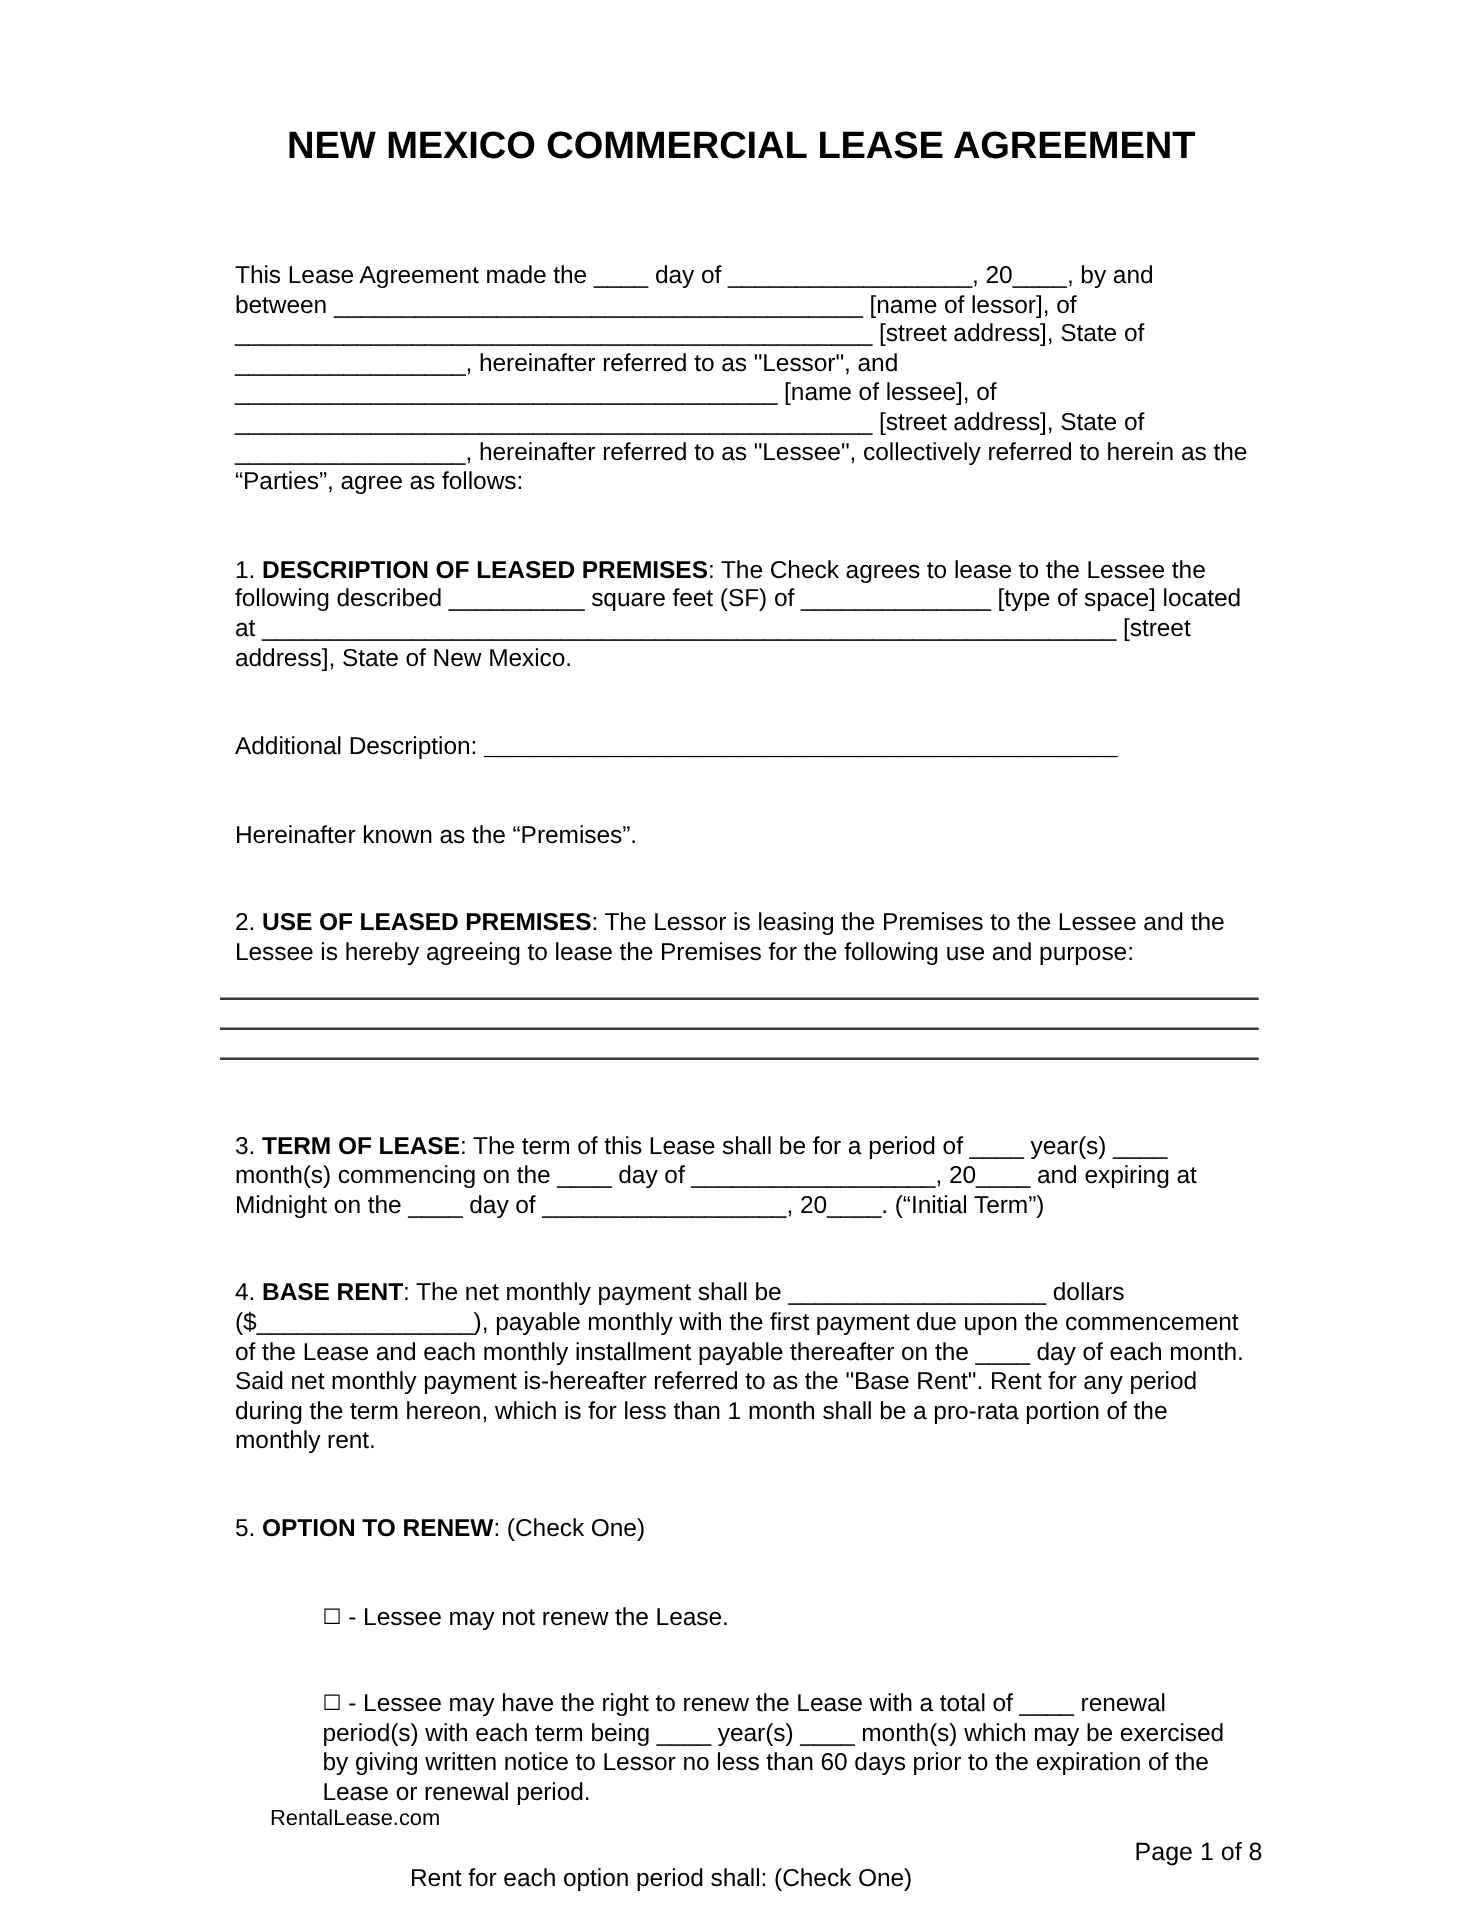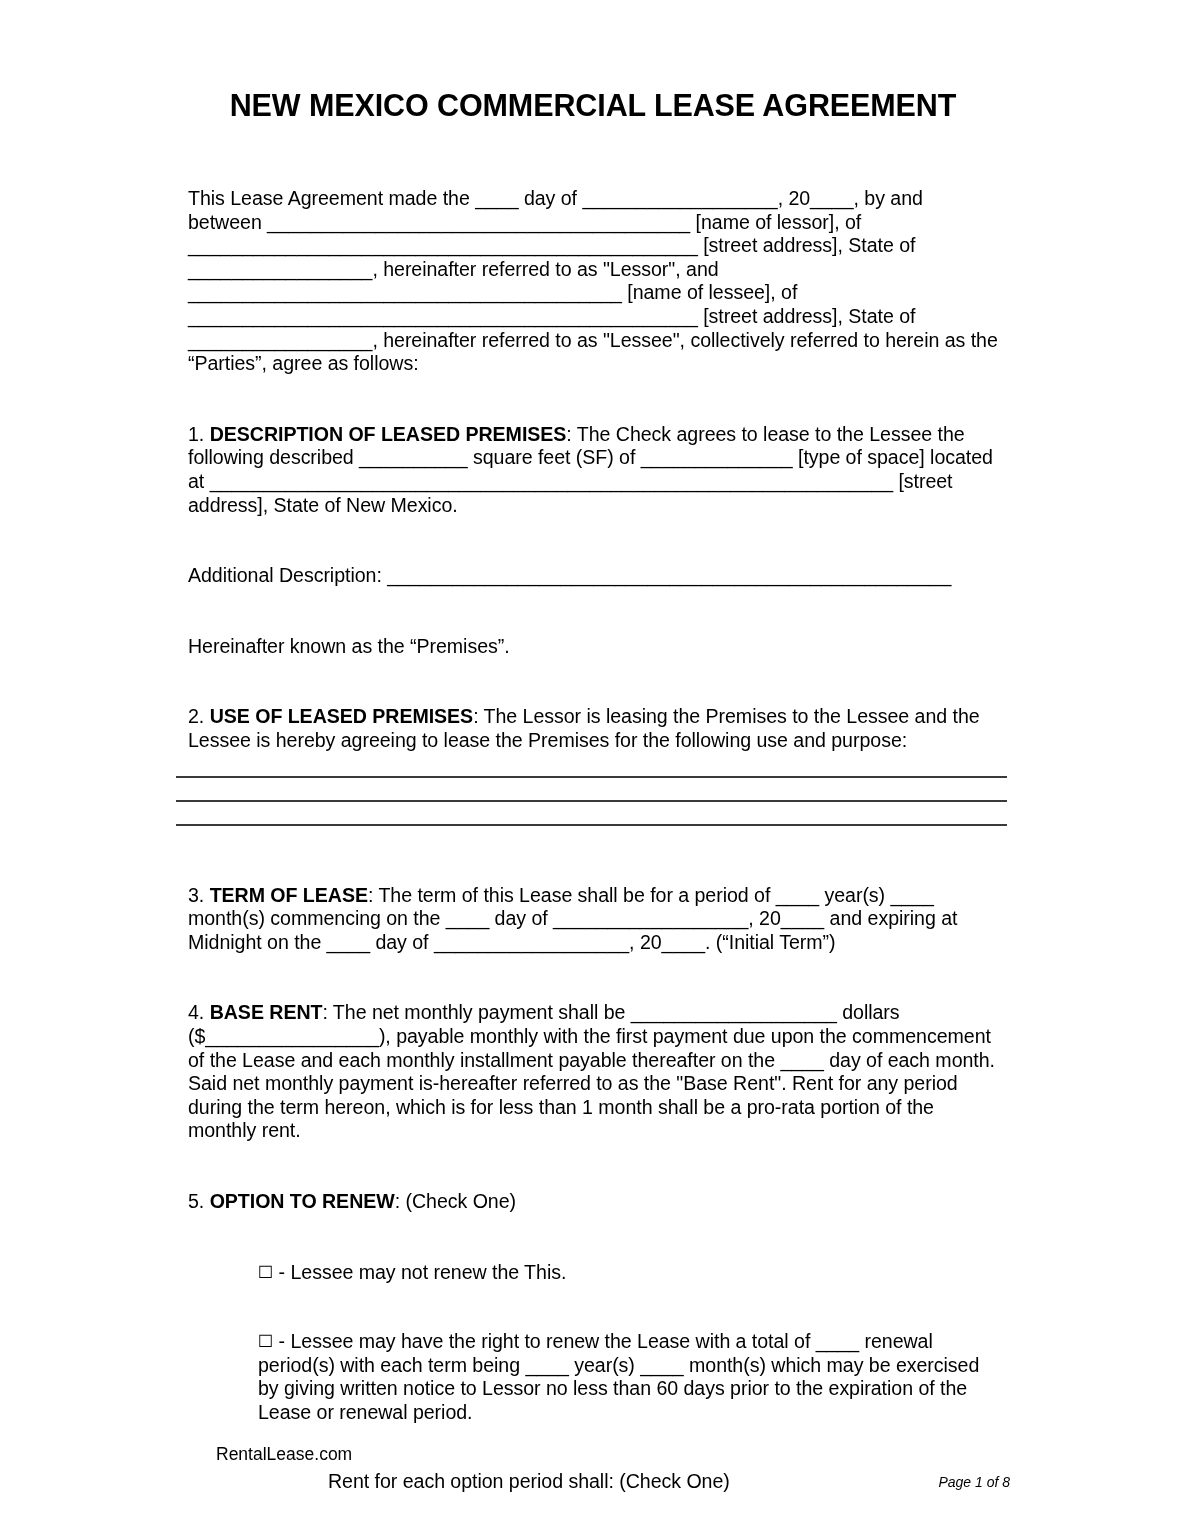--- a/index.html
+++ b/index.html
@@ -26,42 +26,42 @@
     top: 0;
     width: 834px;
   }
 
   
   .doc-title {
     font-size: 30.5px;
     font-weight: bold;
     letter-spacing: -0.1px;
     text-align: center;
-    margin: 0;
+    margin: 11px;
     padding-top: 88px;
     line-height: 1.15;
     white-space: nowrap;
   }
 
   
   .para {
     font-size: 19.6px;
     line-height: 23.6px;
     margin: 12px;
     text-align: left;
     letter-spacing: -0.05px;
   }
   .para b { font-weight: bold; }
 
   .gap-intro   { height: 52px; }
   .gap-sec     { height: 23px; }
   .gap-small   { height: 22px; }
 
   
-  .u { white-space: pre; text-decoration: none; }
+  .u { white-space: pre; text-decoration: none; font-family: Liberation Serif, serif; }
 
   
   .rule-block {
     margin: 0;
     padding-top: 11px;
   }
   .rule {
     width: 831px;
     height: 0;
     border-bottom: 2px solid #3a3a3a;
@@ -97,24 +97,23 @@
     top: 28px;
     font-size: 17.5px;
     line-height: 20px;
     white-space: nowrap;
     margin-left: 40px;
   }
   .footer-page {
     position: absolute;
     right: 0;
     top: 56px;
-    font-size: 14px;
+    font-size: 20px;
     line-height: 20px;
     white-space: nowrap;
-    font-style: italic;
   }
 </style>
 </head>
 <body>
 
 <div class="page">
 
   <div class="content">
 
     <h1 class="doc-title">NEW MEXICO COMMERCIAL LEASE AGREEMENT</h1>
@@ -155,21 +154,21 @@
     <div class="gap-sec"></div>
 
     <p class="para"><span>4.</span> <b>BASE RENT</b><span>: The net monthly payment shall be ___________________ dollars ($________________), payable monthly with the first payment due upon the commencement of the Lease and each monthly installment payable thereafter on the ____ day of each month. Said net monthly payment is-hereafter referred to as the "Base Rent". Rent for any period during the term hereon, which is for less than 1 month shall be a pro-rata portion of the monthly rent.</span></p>
 
     <div class="gap-sec"></div>
 
     <p class="para"><span>5.</span> <b>OPTION TO RENEW</b><span>: (Check One)</span></p>
 
     <div class="gap-sec"></div>
 
-    <p class="para indent-1"><span class="checkbox-glyph">☐</span><span> - </span><span>Lessee may not renew the This.</span></p>
+    <p class="para indent-1"><span class="checkbox-glyph">☐</span><span> - </span><span>Lessee may not renew the Lease.</span></p>
 
     <div class="gap-small"></div>
 
     <p class="para indent-1"><span class="checkbox-glyph">☐</span><span> - </span><span>Lessee may have the right to renew the Lease with a total of ____ renewal period(s) with each term being ____ year(s) ____ month(s) which may be exercised by giving written notice to Lessor no less than 60 days prior to the expiration of the Lease or renewal period.</span></p>
 
     <div class="gap-small"></div>
 
     <p class="para indent-2">Rent for each option period shall: (Check One)</p>
 
     <div class="gap-small"></div>

